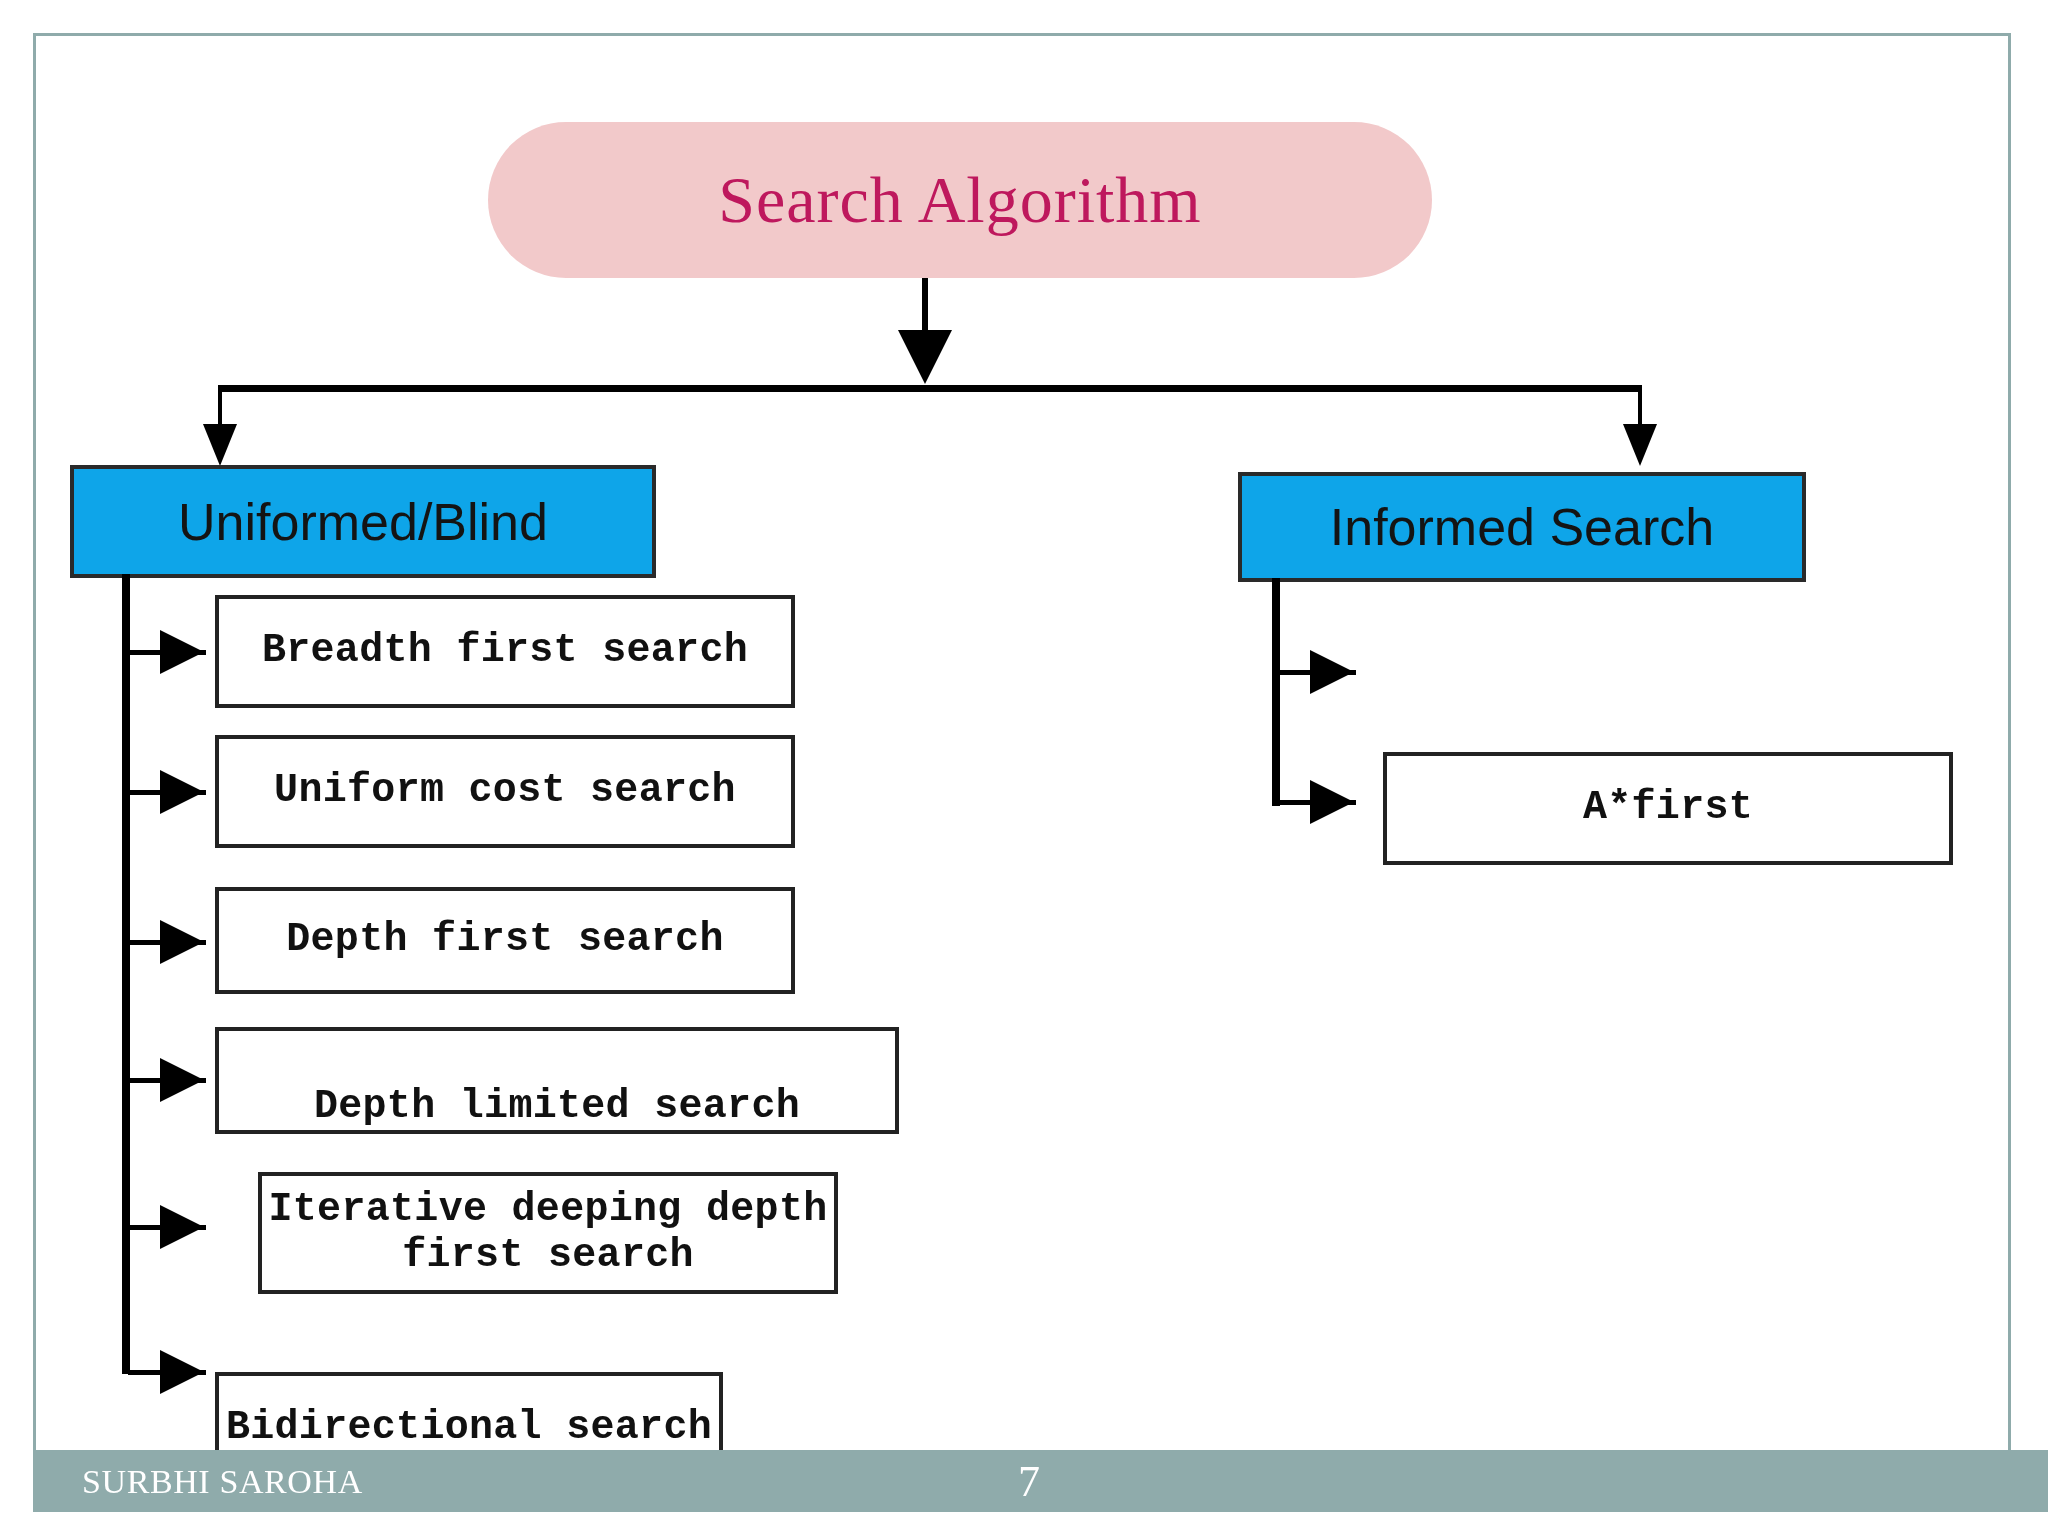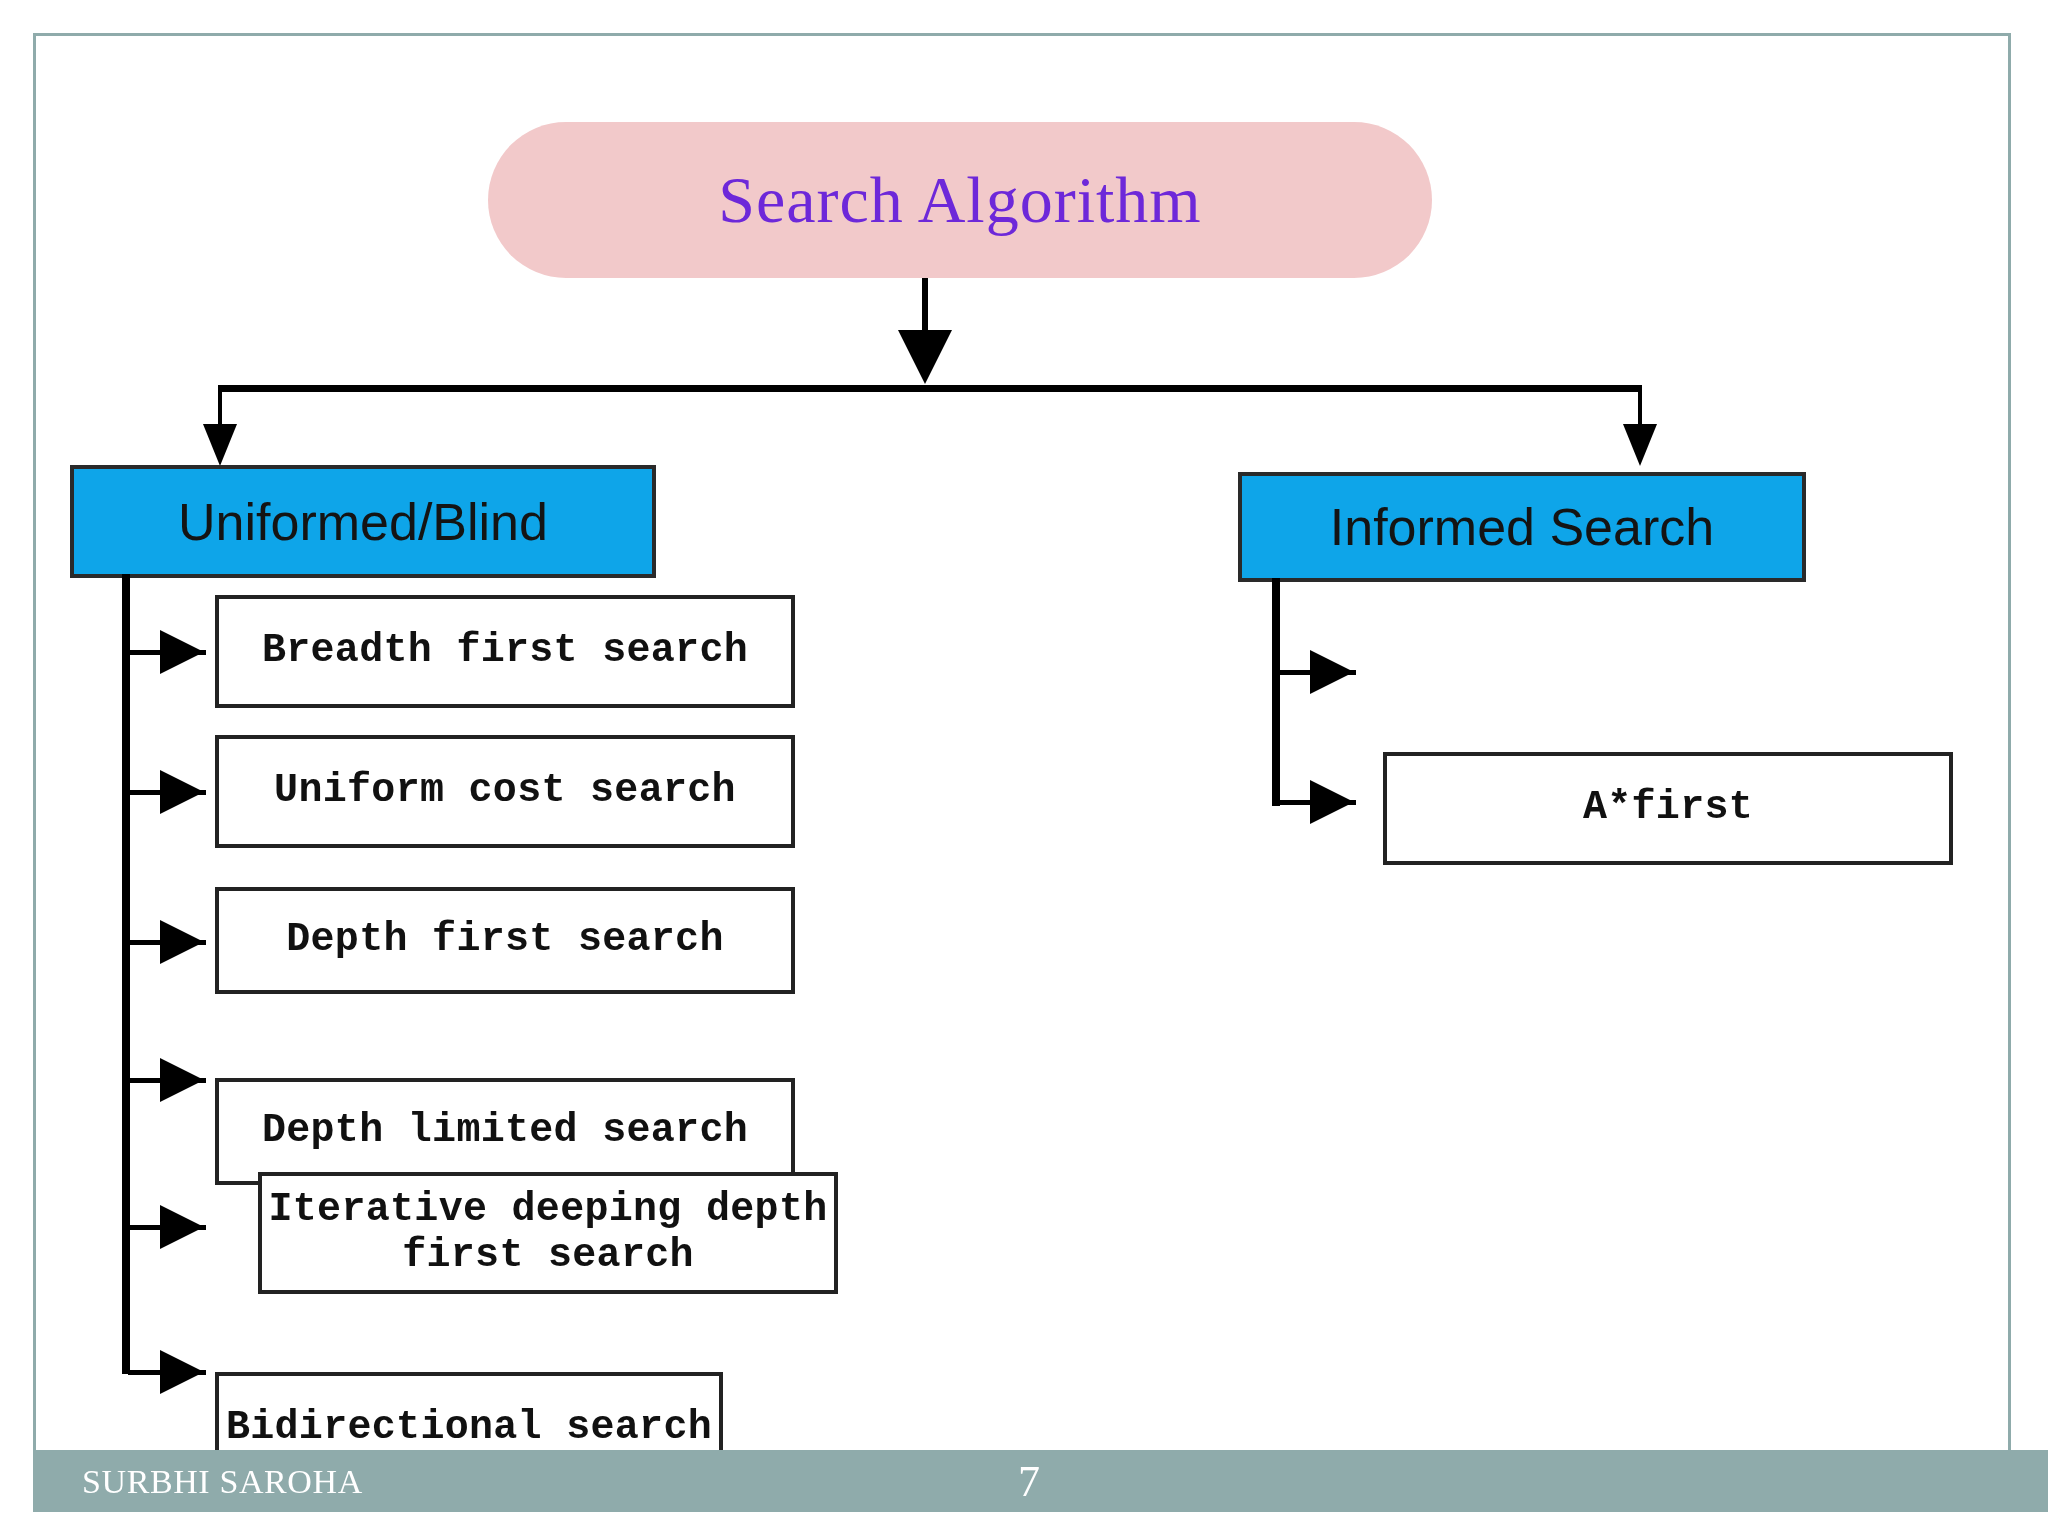--- a/index.html
+++ b/index.html
@@ -41,21 +41,21 @@
     background: #f2c9ca;
     border-radius: 78px;
     display: flex;
     align-items: center;
     justify-content: center;
     box-sizing: border-box;
   }
   #root-node-label {
     font-family: "Liberation Serif", serif;
     font-size: 66px;
-    color: #6d28d9;
+    color: #be185d;
     letter-spacing: 1px;
     line-height: 1;
     white-space: nowrap;
   }
 
   
   .conn-line {
     position: absolute;
     background: #000000;
   }
@@ -295,21 +295,21 @@
   </div>
 
   <div class="leaf-box" style="left:215px; top:887px; width:580px; height:107px;">
     <span class="leaf-label">Depth first search</span>
   </div>
 
   <div class="leaf-box" style="left:215px; top:735px; width:580px; height:113px;">
     <span class="leaf-label">Uniform cost search</span>
   </div>
 
-  <div class="leaf-box" style="left:215px; top:1078px; width:580px; height:107px;">
+  <div class="leaf-box" style="left:215px; top:1027px; width:684px; height:107px;align-items:flex-end;">
     <span class="leaf-label">Depth limited search</span>
   </div>
 
   <div class="leaf-box" style="left:215px; top:1172px; width:580px; height:122px;margin-left:43px;">
     <span class="leaf-label two-line">
       <span>Iterative deeping depth</span><br>
       <span>first search</span>
     </span>
   </div>
 

